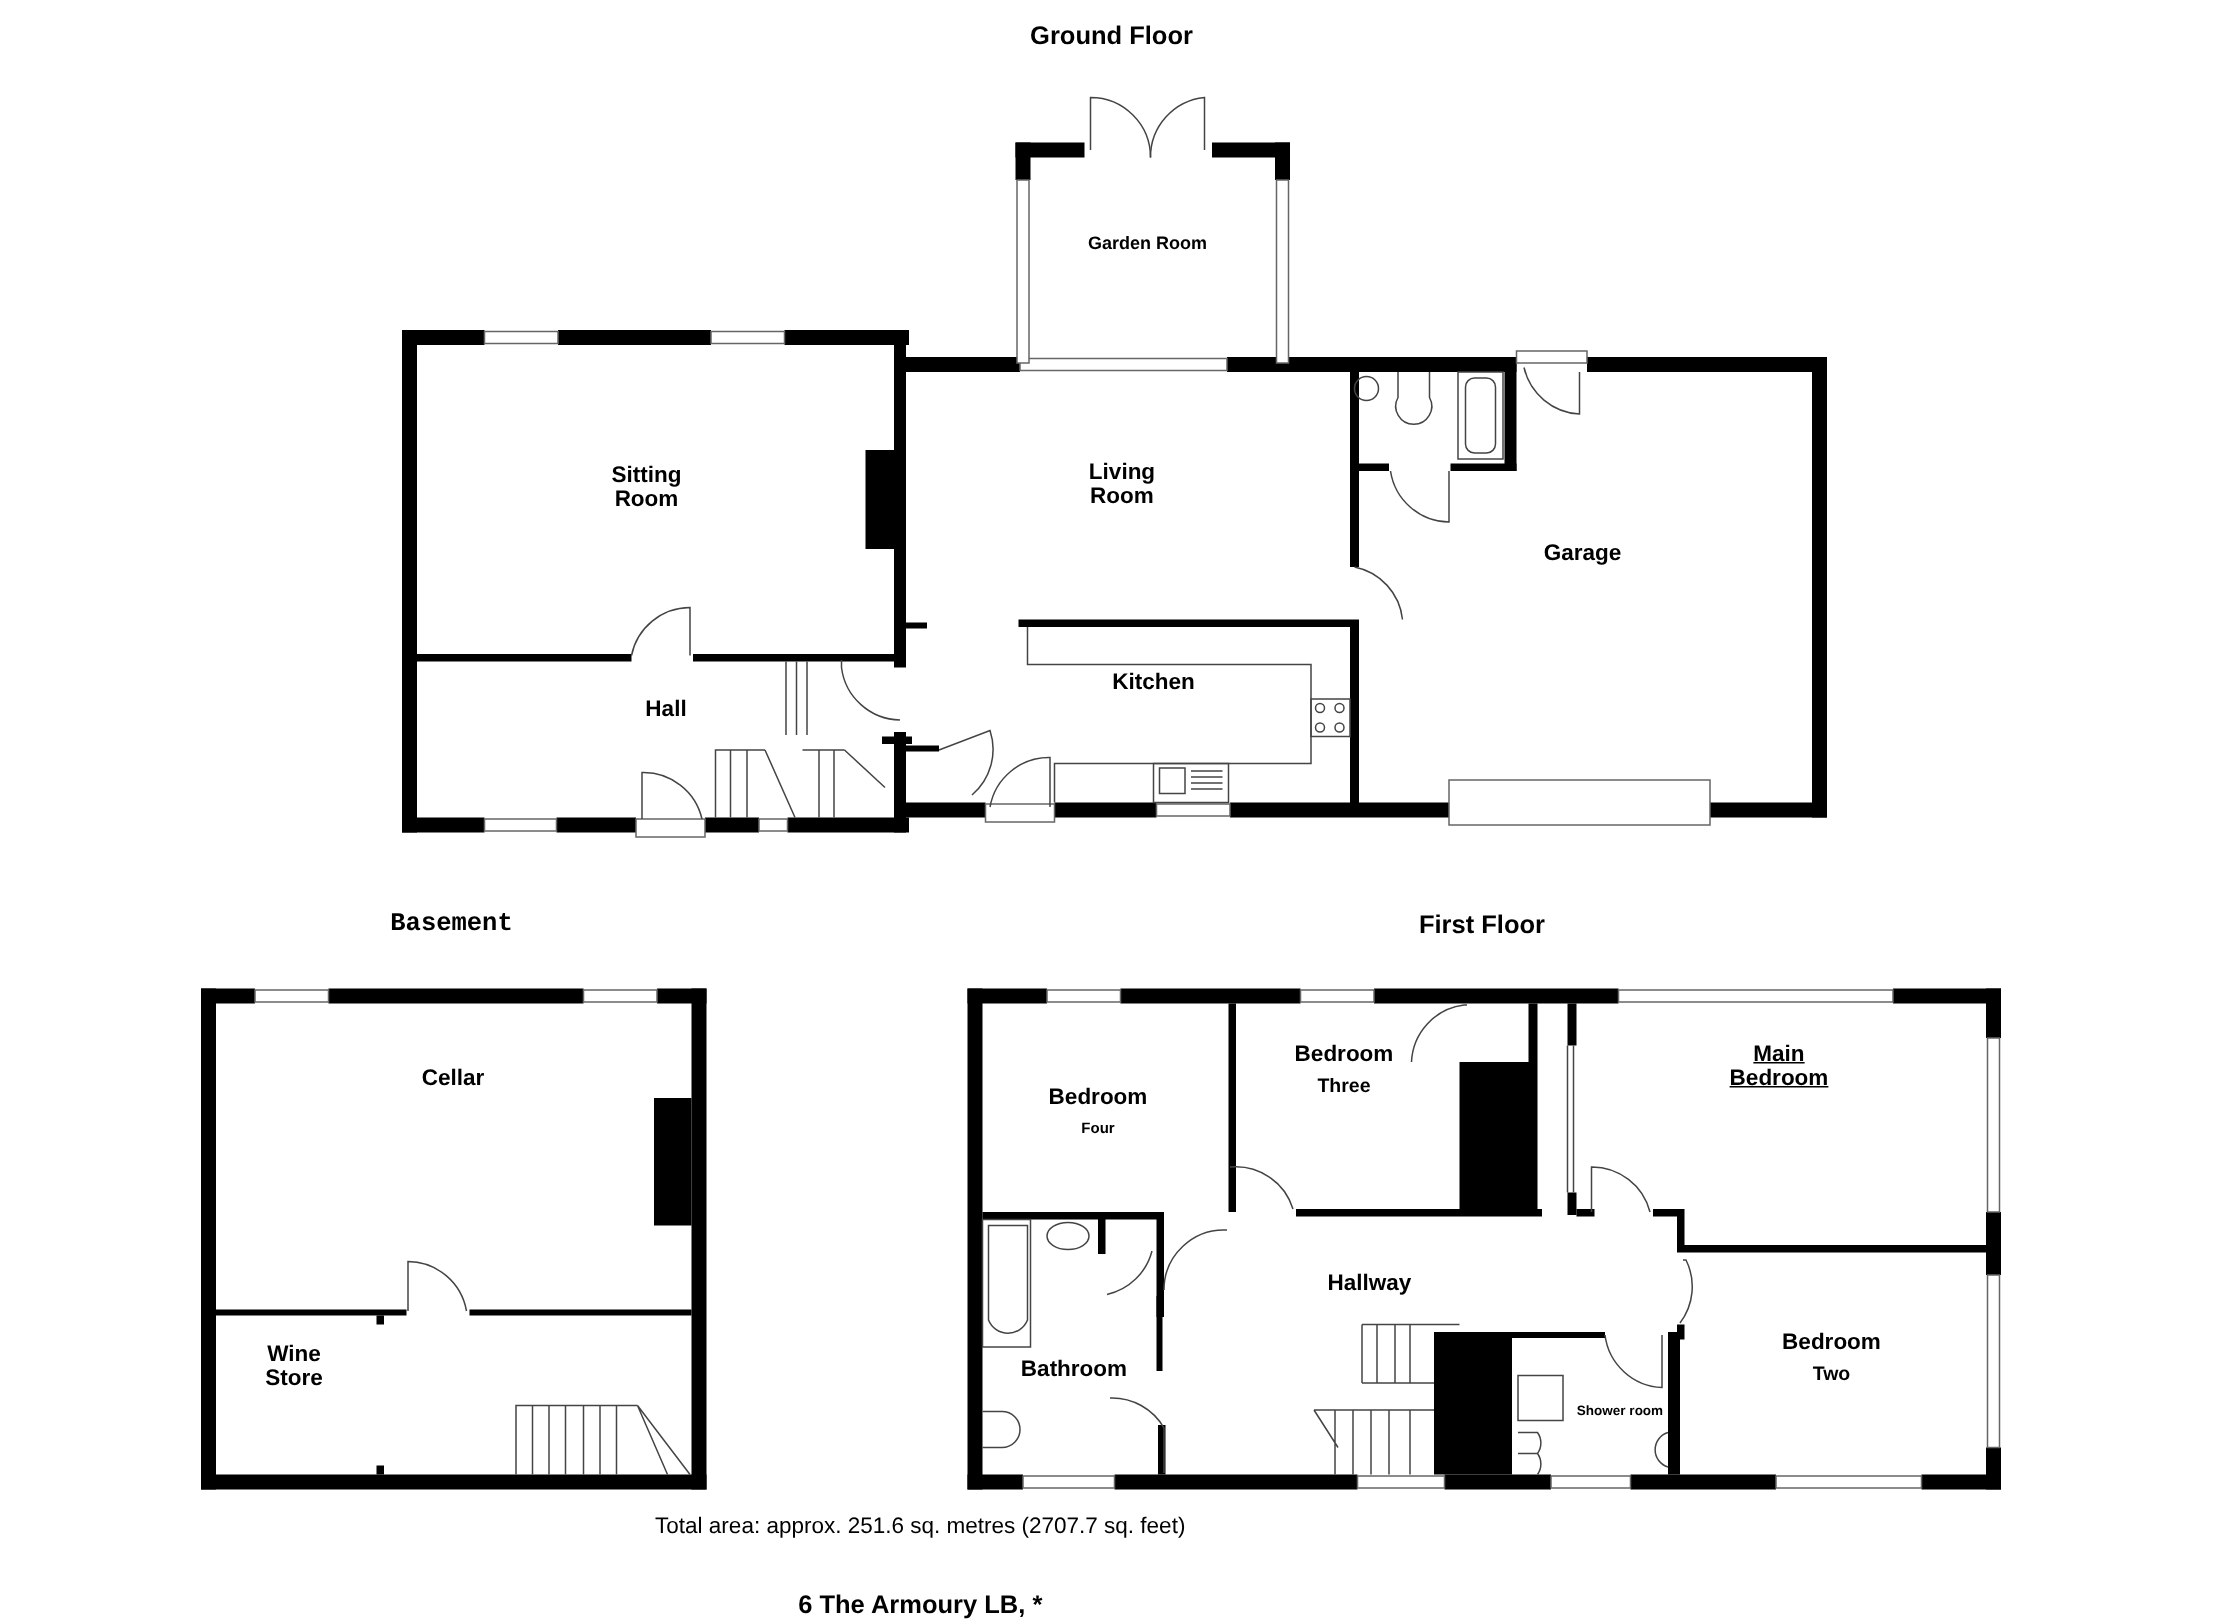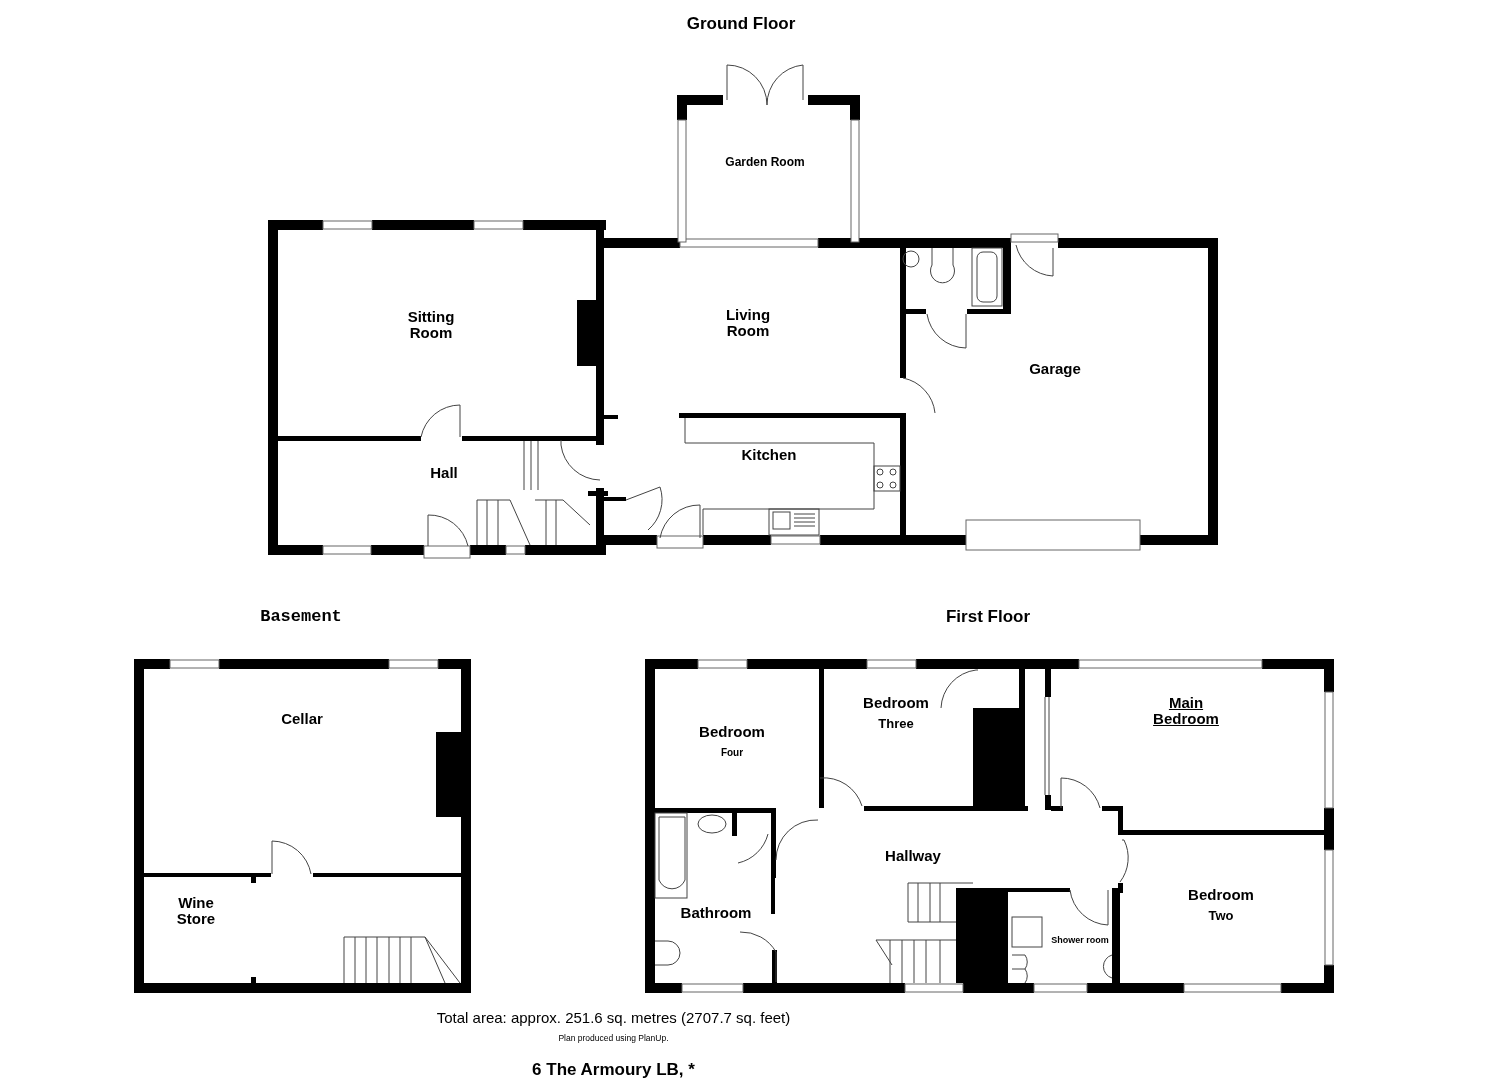--- a/index.html
+++ b/index.html
@@ -251,15 +251,14 @@
 <div class="room-label" style="left:913px; top:856px;">Hallway</div>
 <div class="room-label" style="left:705px; top:913px;margin-left:11px;">Bathroom</div>
 <div class="room-label tiny" style="left:1080px; top:940px; font-weight:bold;">Shower room</div>
 <div class="room-label" style="left:1221px; top:905px; line-height:21px;">
   <span class="l2">Bedroom</span>
   <span class="l2" style="font-size:13px;">Two</span>
 </div>
 
 <div class="footer total">Total area: approx. 251.6 sq. metres (2707.7 sq. feet)</div>
 <div class="footer disclaimer">
-  <div>Plan produced using PlanUp.</div>
 </div>
 <div class="footer address">6 The Armoury LB, *</div>
 
 </body></html>

